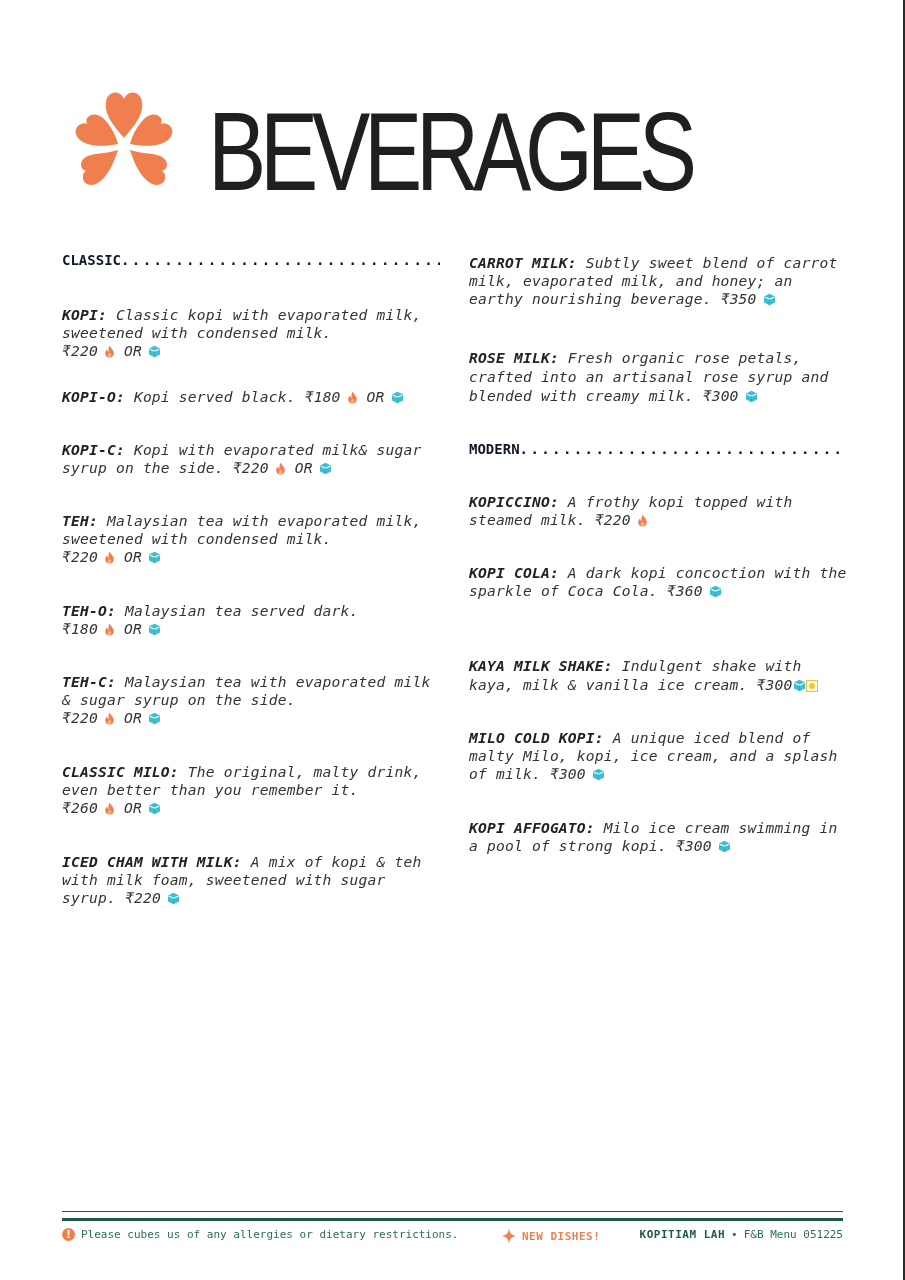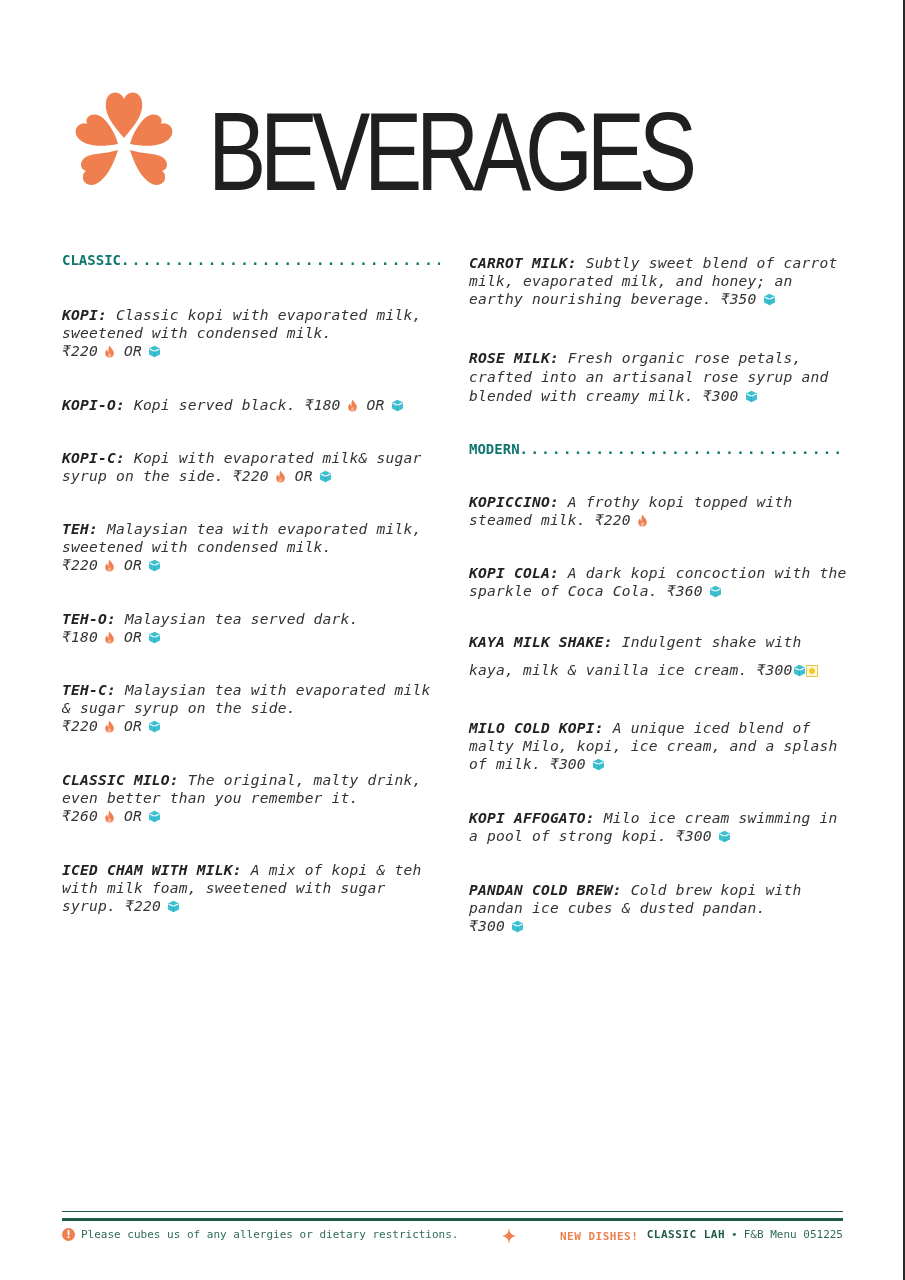--- a/index.html
+++ b/index.html
@@ -21,21 +21,21 @@
     letter-spacing: -8px; transform: scaleX(0.78); transform-origin: left center;
     white-space: nowrap;
   }
 
   
   .col { position: absolute; top: 252px; width: 378px; }
   .col-left { left: 62px; }
   .col-right { left: 469px; }
 
   .section-heading {
-    display: flex; align-items: baseline; color: #0f766e;
+    display: flex; align-items: baseline; color: #0f172a;
     font-size: 14px; font-weight: bold; letter-spacing: 0px; height: 22px;
     white-space: nowrap; overflow: hidden;
   }
   .section-heading .dots { flex: 1; overflow: hidden; letter-spacing: 2.4px; font-weight: bold; }
 
   .item { font-size: 14.6px; line-height: 18px; color: #333; letter-spacing: 0.2px; font-style: italic; }
   .item b { color: #222; font-weight: bold; }
   .price { white-space: nowrap; }
 
   .icon { display: inline-block; vertical-align: -2px; margin-left: 6px; }
@@ -44,21 +44,21 @@
   .icon.kaya { width: 12px; height: 12px; margin-left: 0; border: 1px solid #e6c64a; background: #fff8d8; box-sizing: border-box; position: relative; }
   .icon.kaya::after { content: ""; position: absolute; left: 2px; top: 2px; width: 6px; height: 6px; border-radius: 50%; background: #f0cc2a; }
   .or { margin-left: 9px; }
 
   
   .footer-line-thin { position: absolute; left: 62px; top: 1211px; width: 781px; height: 1px; background: #1f5a48; }
   .footer-line-thick { position: absolute; left: 62px; top: 1218px; width: 781px; height: 3px; background: #1f5a48; }
   .footer { position: absolute; left: 62px; top: 1228px; width: 781px; height: 18px; font-size: 11px; color: #2f6b58; }
   .allergy { position: absolute; left: 0; top: 0; display: flex; align-items: center; }
   .alert-icon { width: 13px; height: 13px; border-radius: 50%; background: #ef7f4e; color: #fff; font-size: 10px; font-weight: bold; line-height: 13px; text-align: center; margin-right: 6px; font-family: "DejaVu Sans", sans-serif; }
-  .new-dishes { position: absolute; left: 440px; top: 0; display: flex; align-items: center; color: #ef7f4e; font-weight: bold; letter-spacing: 0.5px; gap: 38px; }
+  .new-dishes { position: absolute; left: 440px; top: 0; display: flex; align-items: center; color: #ef7f4e; font-weight: bold; letter-spacing: 0.5px; }
   .sparkle { width: 14px; height: 16px; margin-right: 6px; }
   .brand { position: absolute; right: 0; top: 0; display: flex; align-items: center; white-space: nowrap; }
   .brand b { color: #1f5a48; font-weight: bold; letter-spacing: 0.5px; }
   .bullet { margin: 0 6px; }
 </style>
 </head>
 <body>
 
 <svg width="0" height="0" style="position:absolute">
   <defs>
@@ -102,21 +102,21 @@
 
   <div class="item" style="margin-top:32px">
     <b>KOPI:</b><span> Classic kopi with evaporated milk, sweetened with condensed milk.</span><br>
     <span class="price">₹220</span><svg class="icon flame">
         <use href="#flame"></use>
       </svg><span class="or">OR</span><svg class="icon cube">
         <use href="#cube"></use>
       </svg>
   </div>
 
-  <div class="item" style="margin-top:36px">
+  <div class="item" style="margin-top:28px">
     <b>KOPI-O:</b><span> Kopi served black.</span>
     <span class="price">₹180</span><svg class="icon flame">
         <use href="#flame"></use>
       </svg><span class="or">OR</span><svg class="icon cube">
         <use href="#cube"></use>
       </svg>
   </div>
 
   <div class="item" style="margin-top:35px">
     <b>KOPI-C:</b><span> Kopi with evaporated milk&amp; sugar syrup on the side.</span>
@@ -200,60 +200,54 @@
   </div>
 
 
   <div class="item" style="margin-top:35px">
     <b>KOPI COLA:</b><span> A dark kopi concoction with the sparkle of Coca Cola.</span>
     <span class="price">₹360</span><svg class="icon cube">
         <use href="#cube"></use>
       </svg>
   </div>
 
-  <div class="item" style="margin-top:28px; line-height:28px">
+  <div class="item" style="margin-top:56px; line-height:19px">
     <b>KAYA MILK SHAKE:</b><span> Indulgent shake with kaya, milk &amp; vanilla ice cream.</span>
     <span class="price">₹300</span><svg class="icon cube" style="margin-left:0">
         <use href="#cube"></use>
       </svg><span class="icon kaya"></span>
   </div>
 
   <div class="item" style="margin-top:35px">
     <b>MILO COLD KOPI:</b><span> A unique iced blend of malty Milo, kopi, ice cream, and a splash of milk.</span>
     <span class="price">₹300</span><svg class="icon cube">
         <use href="#cube"></use>
       </svg>
   </div>
 
   <div class="item" style="margin-top:36px">
     <b>KOPI AFFOGATO:</b><span> Milo ice cream swimming in a pool of strong kopi.</span>
     <span class="price">₹300</span><svg class="icon cube">
         <use href="#cube"></use>
       </svg>
   </div>
 
-  <div class="item" style="margin-top:36px">
-    <b>PANDAN COLD BREW:</b><span> Cold brew kopi with pandan ice cubes &amp; dusted pandan.</span><br>
-    <span class="price">₹300</span><svg class="icon cube">
-        <use href="#cube"></use>
-      </svg>
-  </div>
 </div>
 
 <div class="footer-line-thin"></div>
 <div class="footer-line-thick"></div>
 <div class="footer">
   <div class="allergy">
     <span class="alert-icon">!</span>
     <span>Please cubes us of any allergies or dietary restrictions.</span>
   </div>
   <div class="new-dishes">
     <svg class="sparkle" viewBox="0 0 14 16">
       <path d="M7 0 C7.6 4.8 9 7 14 8 C9 9 7.6 11.2 7 16 C6.4 11.2 5 9 0 8 C5 7 6.4 4.8 7 0 Z" fill="#ef7f4e"></path>
     </svg>
     <span>NEW DISHES!</span>
   </div>
   <div class="brand">
-    <b>CLASSIC LAH</b>
+    <b>KOPITIAM LAH</b>
     <span class="bullet">•</span>
     <span>F&amp;B Menu 051225</span>
   </div>
 </div>
 
 </body></html>

